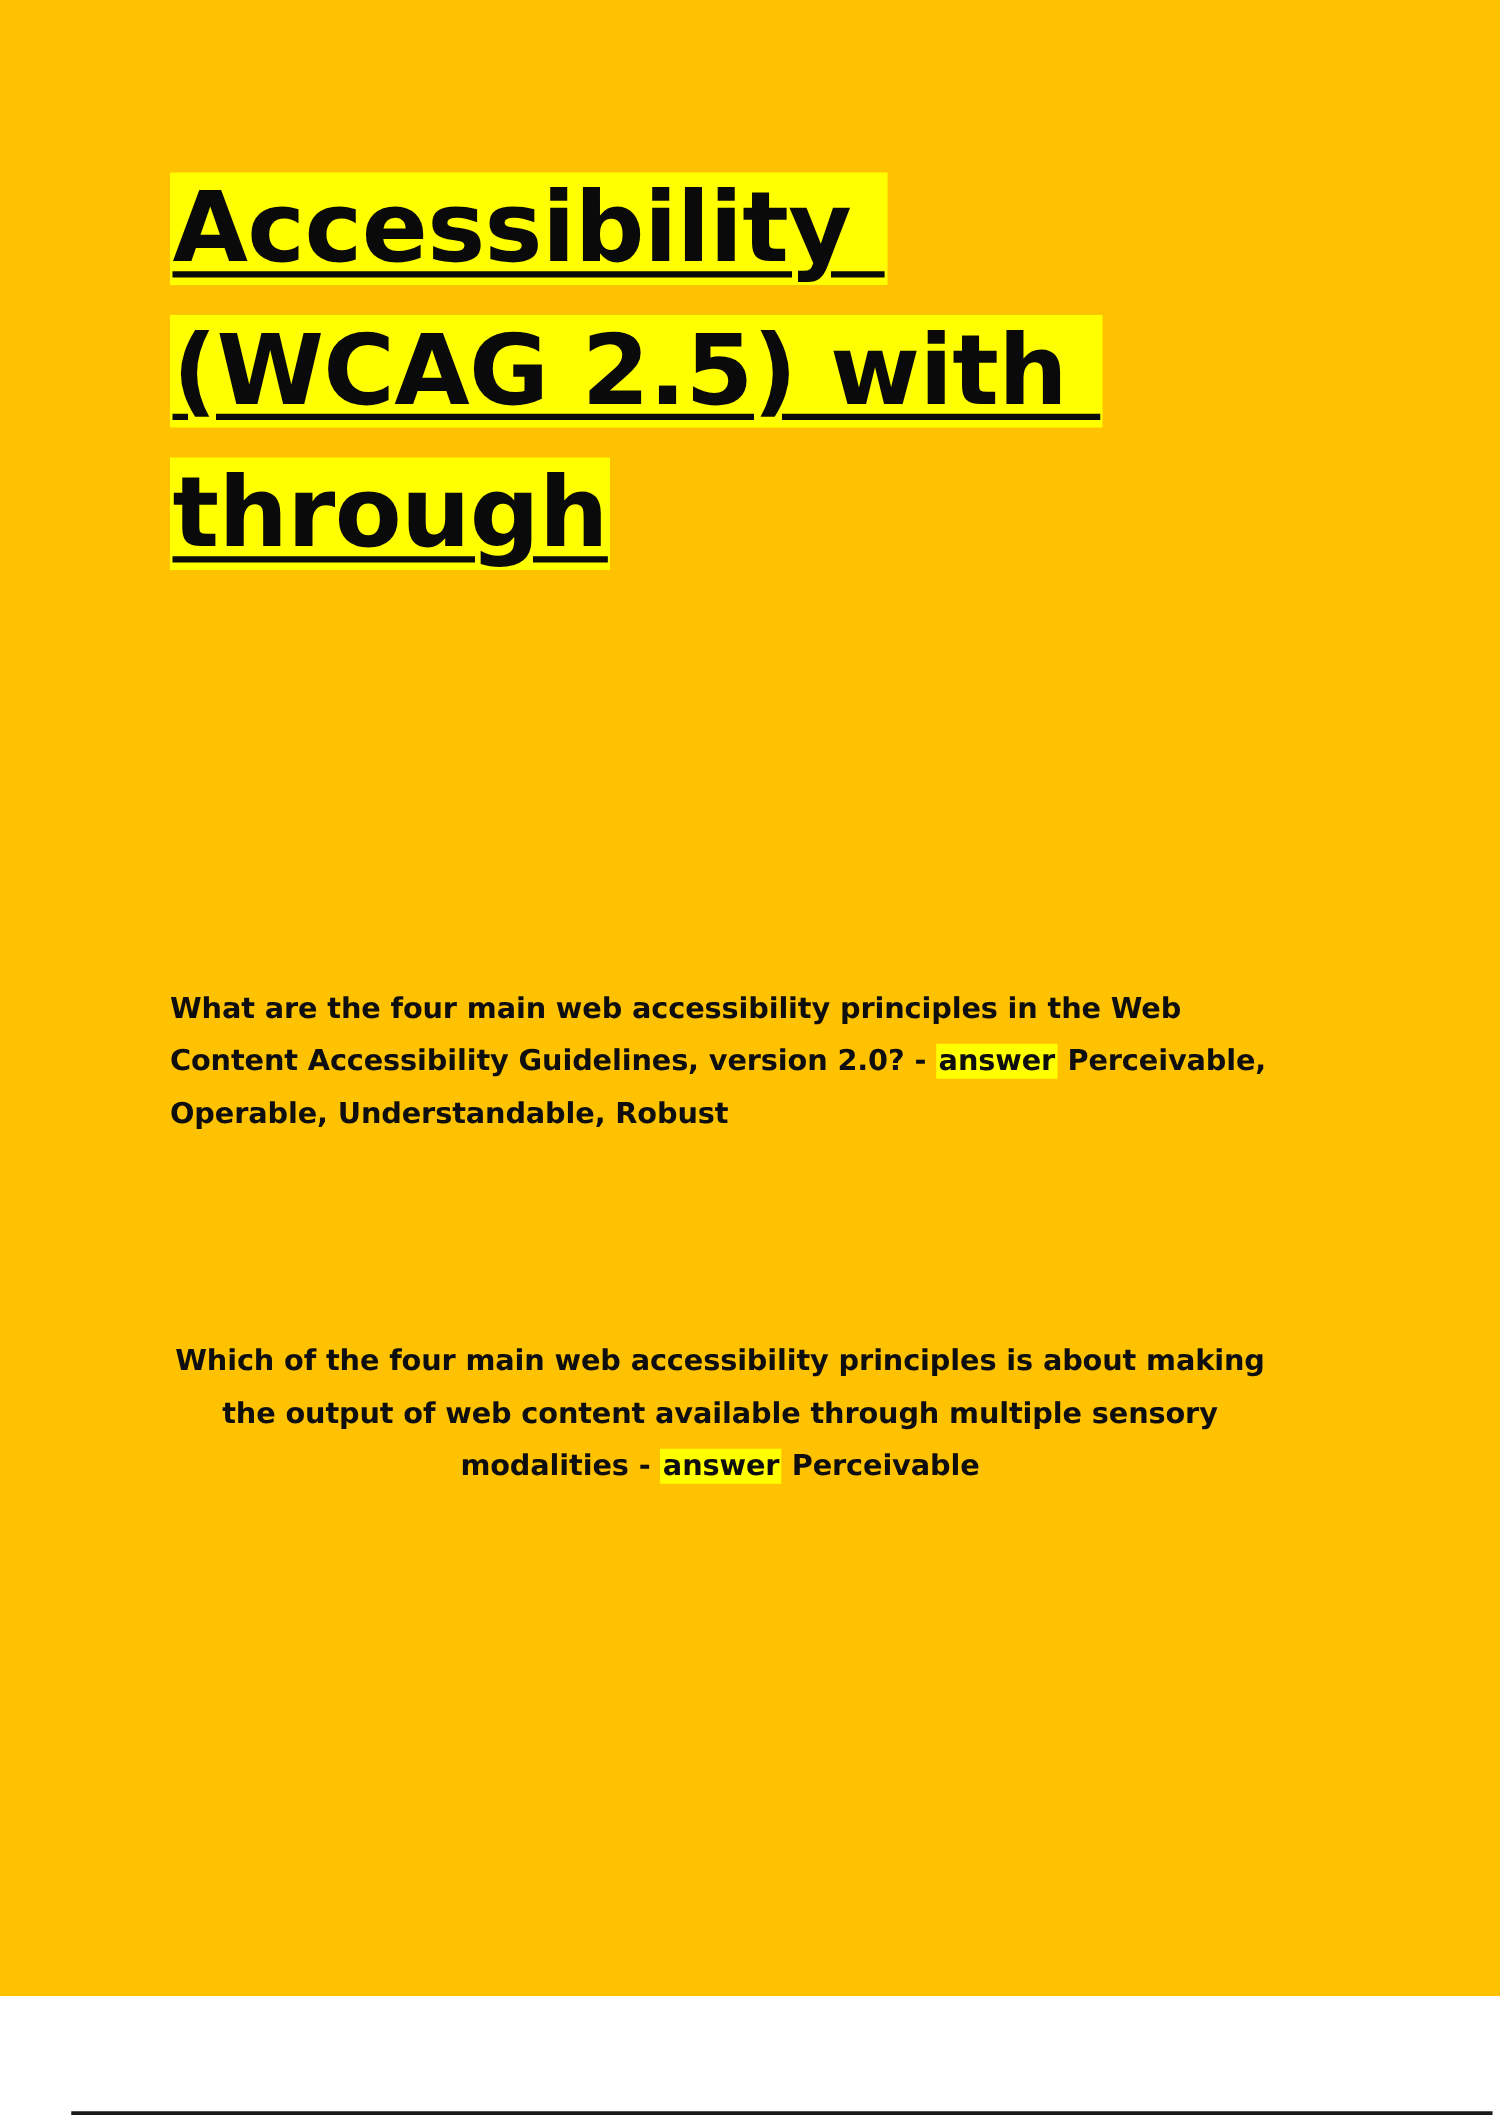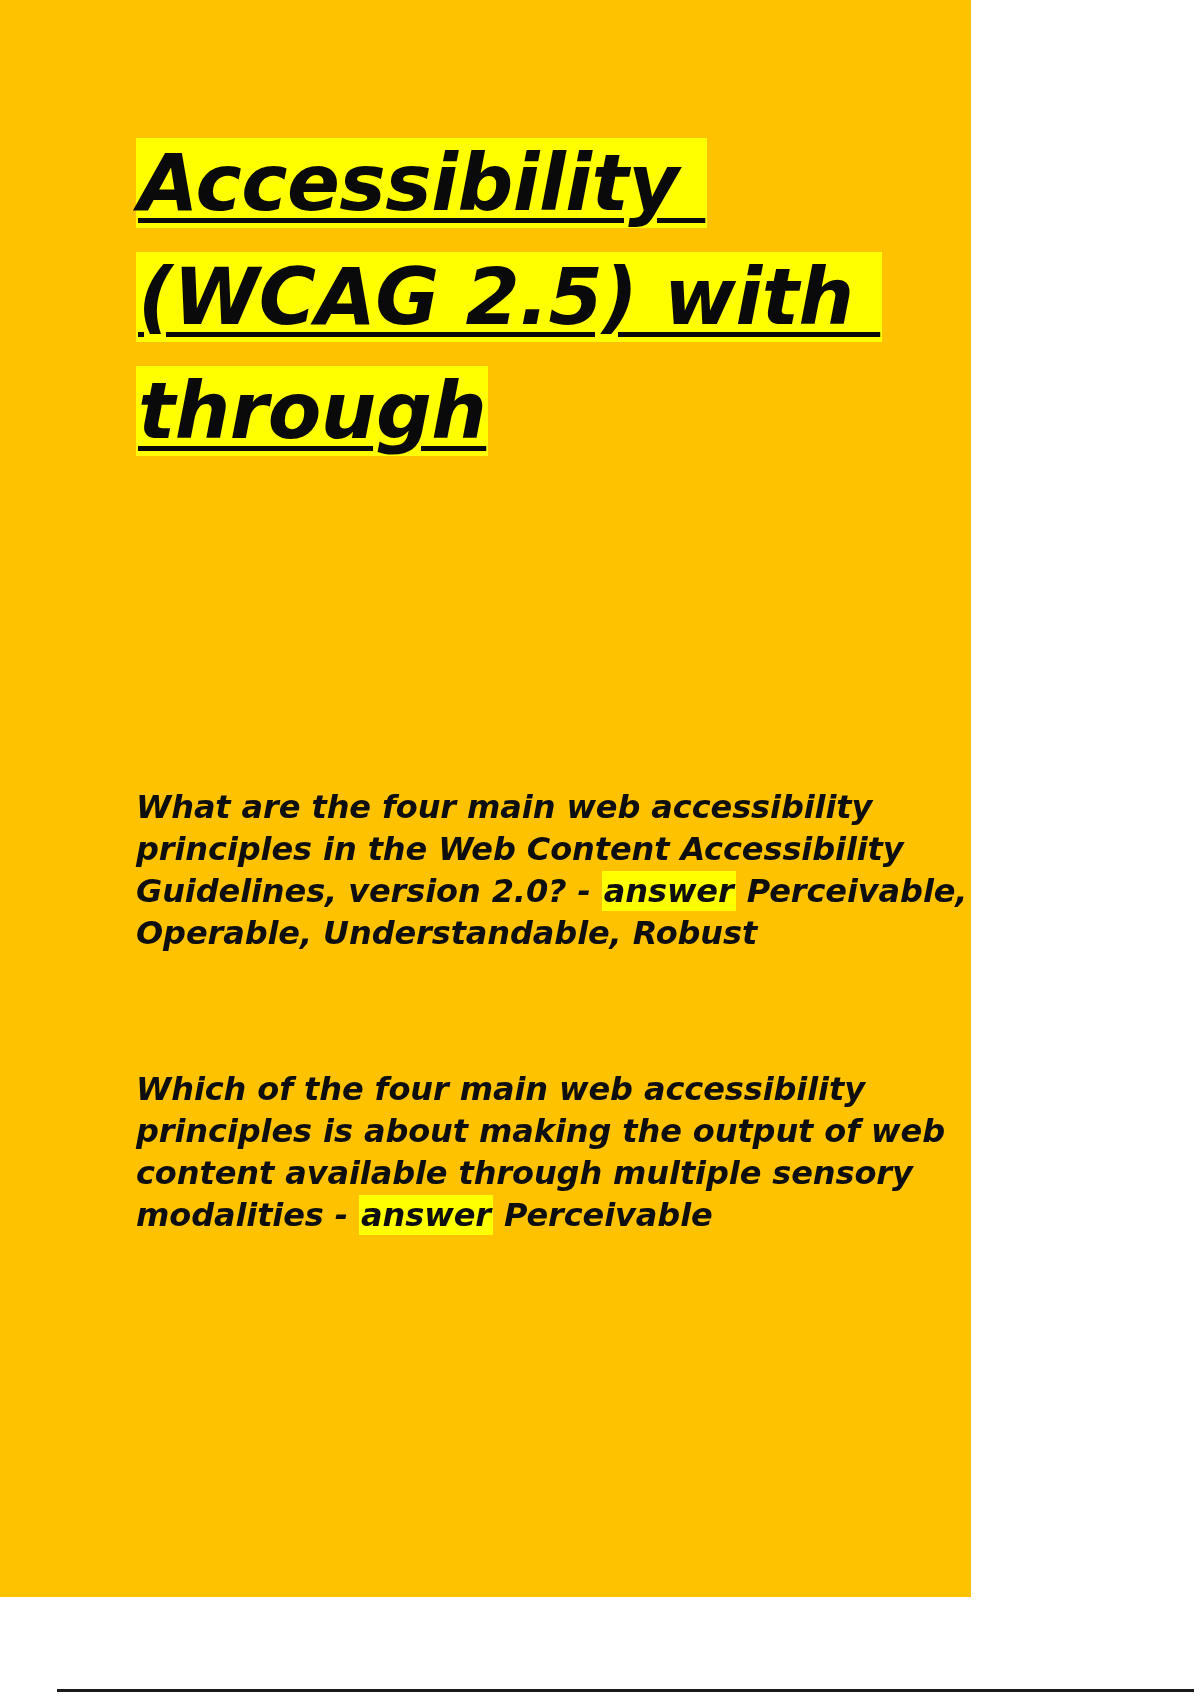--- a/index.html
+++ b/index.html
@@ -19,25 +19,24 @@
     width: 1200px;
     height: 1700px;
     background: #ffffff;
   }
 
   
   .doc-surface {
     position: absolute;
     left: 0;
     top: 0;
-    width: 971px;
+    width: 1200px;
     height: 1597px;
     background: #ffc200;
     box-sizing: border-box;
-    font-style: italic;
   }
 
   
   .doc-title {
     position: absolute;
     left: 136px;
     top: 126px;
     width: 900px;
     margin: 0;
     font-size: 78px;
@@ -58,28 +57,28 @@
     box-decoration-break: clone;
     -webkit-box-decoration-break: clone;
     padding: 0 2px;
   }
 
   
   .qa-block {
     position: absolute;
     left: 136px;
     width: 880px;
-    font-size: 32px;
+    font-size: 23px;
     line-height: 42px;
     font-weight: bold;
     color: #0e0e0e;
     letter-spacing: -0.1px;
   }
   .qa-block.b1 { top: 786px; }
-  .qa-block.b2 { top: 1068px; }
+  .qa-block.b2 { top: 1068px; text-align: center; }
 
   .qa-block p {
     margin: 0;
   }
   .hl {
     background: #ffff00;
     padding: 1px 2px;
     box-decoration-break: clone;
     -webkit-box-decoration-break: clone;
   }

